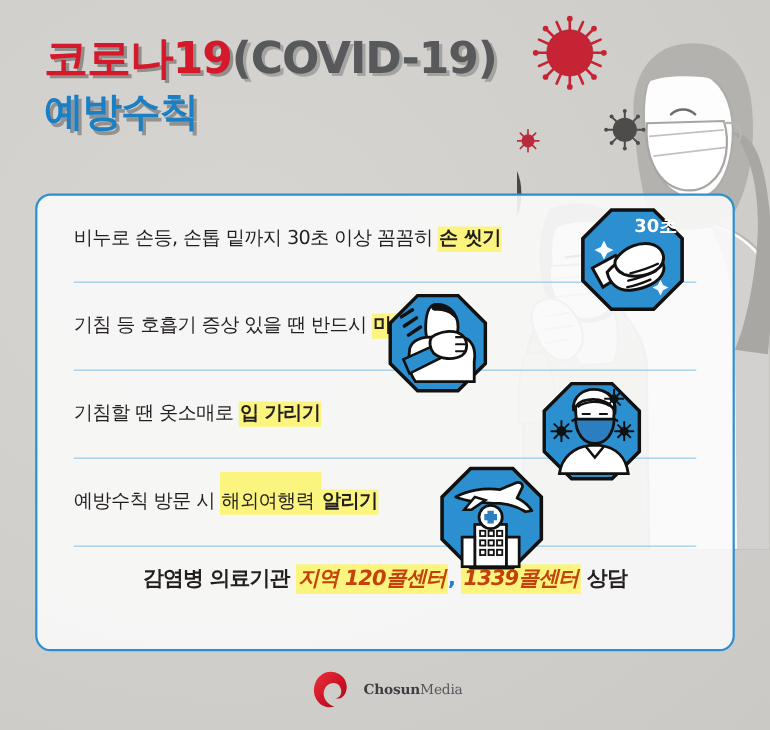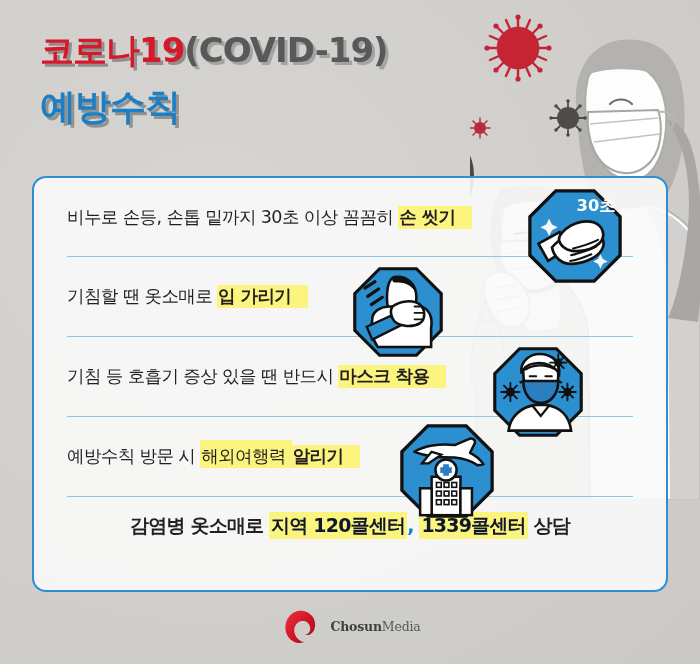--- a/index.html
+++ b/index.html
@@ -42,21 +42,21 @@
     top: 34px;
     width: 470px;
   }
   .title-line {
     font-weight: bold;
     letter-spacing: -1px;
     line-height: 0.98;
     white-space: nowrap;
     font-family: "DejaVu Sans", "Liberation Sans", sans-serif;
   }
-  .title-line-1 { font-size: 34px; margin-bottom: 22px; }
+  .title-line-1 { font-size: 40px; margin-bottom: 12px; }
   .title-line-2 { font-size: 36px; }
 
   .t-red {
     color: #d6182b;
     text-shadow: 3px 3px 0px rgba(90,88,86,0.55);
   }
   .t-gray {
     color: #58595b;
     text-shadow: 3px 3px 0px rgba(120,118,116,0.5);
   }
@@ -91,26 +91,26 @@
 
   .row-text {
     font-size: 17.5px;
     color: #231f20;
     letter-spacing: -0.6px;
     white-space: nowrap;
     line-height: 1.2;
   }
   .hl {
     background: #fbf47e;
-    padding: 6px 1px 2px 1px;
+    padding: 17px 1px 2px 1px;
   }
   .hl-b {
     background: #fbf47e;
     font-weight: bold;
-    padding: 1px 17px 2px 1px;
+    padding: 1px 1px 2px 1px;
   }
 
   
   .icon-oct {
     position: absolute;
     z-index: 5;
   }
 
   
   .callout {
@@ -120,23 +120,24 @@
     top: 335px;
     text-align: center;
     font-size: 19px;
     font-weight: bold;
     color: #231f20;
     letter-spacing: -0.8px;
     white-space: nowrap;
   }
   .callout .hl-blue {
     background: #fbf47e;
-    color: #0f172a;
+    color: #c2410c;
     font-weight: bold;
     padding: 2px 2px 3px 2px;
+    font-style: italic;
   }
   .callout .comma-blue { color: #1a7fc4; font-weight: bold; }
 
   
   .footer {
     position: absolute;
     left: 0;
     right: 0;
     bottom: 16px;
     display: flex;
@@ -327,25 +328,25 @@
 
   <div class="panel">
 
     <div class="rows">
 
       <div class="row">
         <div class="row-text"><span>비누로 손등, 손톱 밑까지 30초 이상 꼼꼼히 </span><span class="hl-b">손 씻기</span></div>
       </div>
 
       <div class="row">
+        <div class="row-text"><span>기침 등 호흡기 증상 있을 땐 반드시 </span><span class="hl-b">마스크 착용</span></div>
+      </div>
+
+      <div class="row">
         <div class="row-text"><span>기침할 땐 옷소매로 </span><span class="hl-b">입 가리기</span></div>
-      </div>
-
-      <div class="row">
-        <div class="row-text"><span>기침 등 호흡기 증상 있을 땐 반드시 </span><span class="hl-b">마스크 착용</span></div>
       </div>
 
       <div class="row">
         <div class="row-text"><span>예방수칙 방문 시 </span><span class="hl">해외여행력 </span><span class="hl-b">알리기</span></div>
       </div>
     </div>
 
     <svg class="icon-oct" style="left:493px; top:10px;" width="96" height="96" viewBox="0 0 100 100" xmlns="http://www.w3.org/2000/svg">
       <polygon points="30,3 70,3 97,30 97,70 70,97 30,97 3,70 3,30" fill="#2b8fd0" stroke="#111111" stroke-width="3.4"></polygon>
 
@@ -490,21 +491,21 @@
           <rect x="55" y="71" width="5" height="5"></rect>
         <rect x="39" y="80" width="5" height="5"></rect>
           <rect x="47" y="80" width="5" height="5"></rect>
           <rect x="55" y="80" width="5" height="5"></rect>
       </g>
 
       <circle cx="49" cy="49" r="11" fill="#ffffff" stroke="#111111" stroke-width="2.6"></circle>
       <path d="M46,43 h6 v3 h3 v6 h-3 v3 h-6 v-3 h-3 v-6 h3 Z" fill="#2b7fc0"></path>
     </svg>
 
-    <div class="callout"><span>감염병 옷소매로 </span><span class="hl-blue">지역 120콜센터</span><span class="comma-blue">,</span> <span class="hl-blue">1339콜센터</span><span> 상담</span></div>
+    <div class="callout"><span>감염병 의료기관 </span><span class="hl-blue">지역 120콜센터</span><span class="comma-blue">,</span> <span class="hl-blue">1339콜센터</span><span> 상담</span></div>
 
   </div>
 
   <div class="footer">
     <svg class="logo-mark" viewBox="0 0 100 100" xmlns="http://www.w3.org/2000/svg">
       <defs>
         <linearGradient id="cgrad" x1="0" y1="0" x2="1" y2="1">
           <stop offset="0%" stop-color="#e8333f"></stop>
           <stop offset="55%" stop-color="#cf1225"></stop>
           <stop offset="100%" stop-color="#9e0d1c"></stop>

